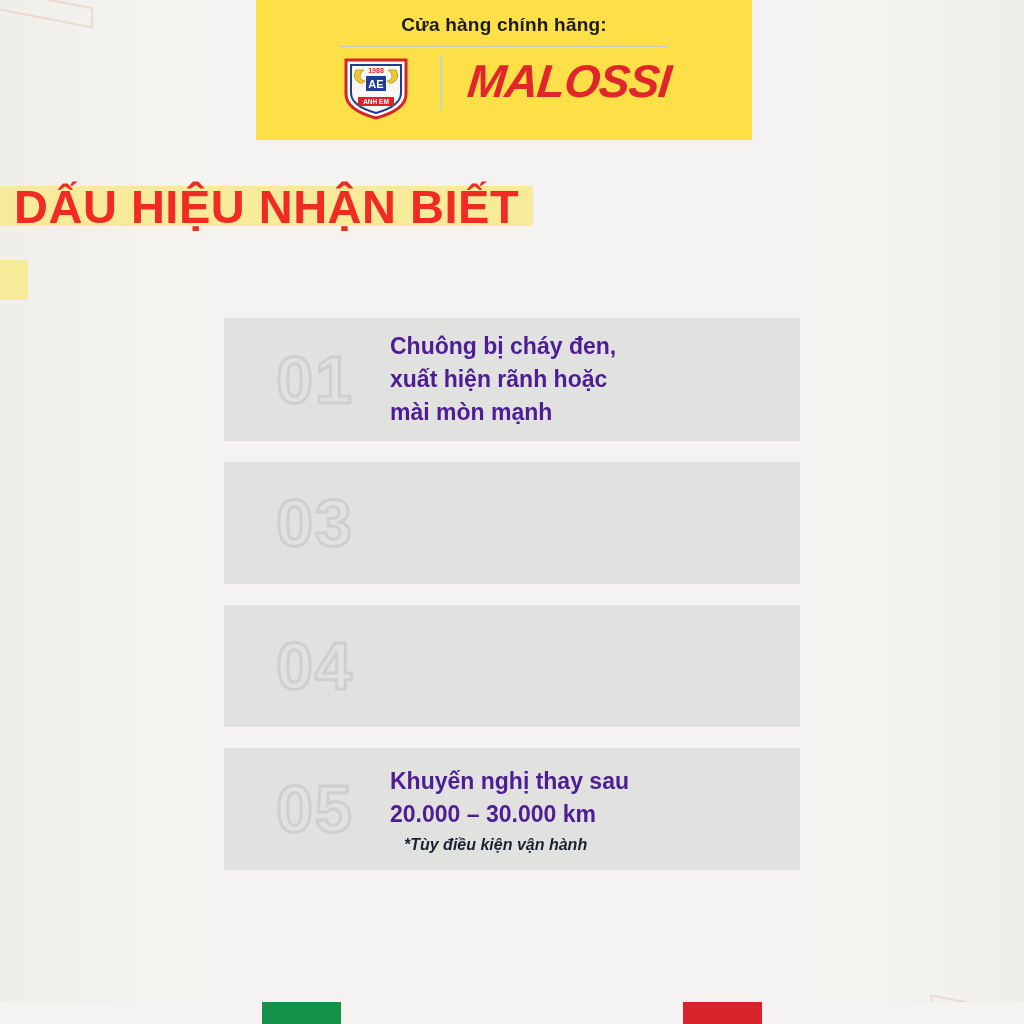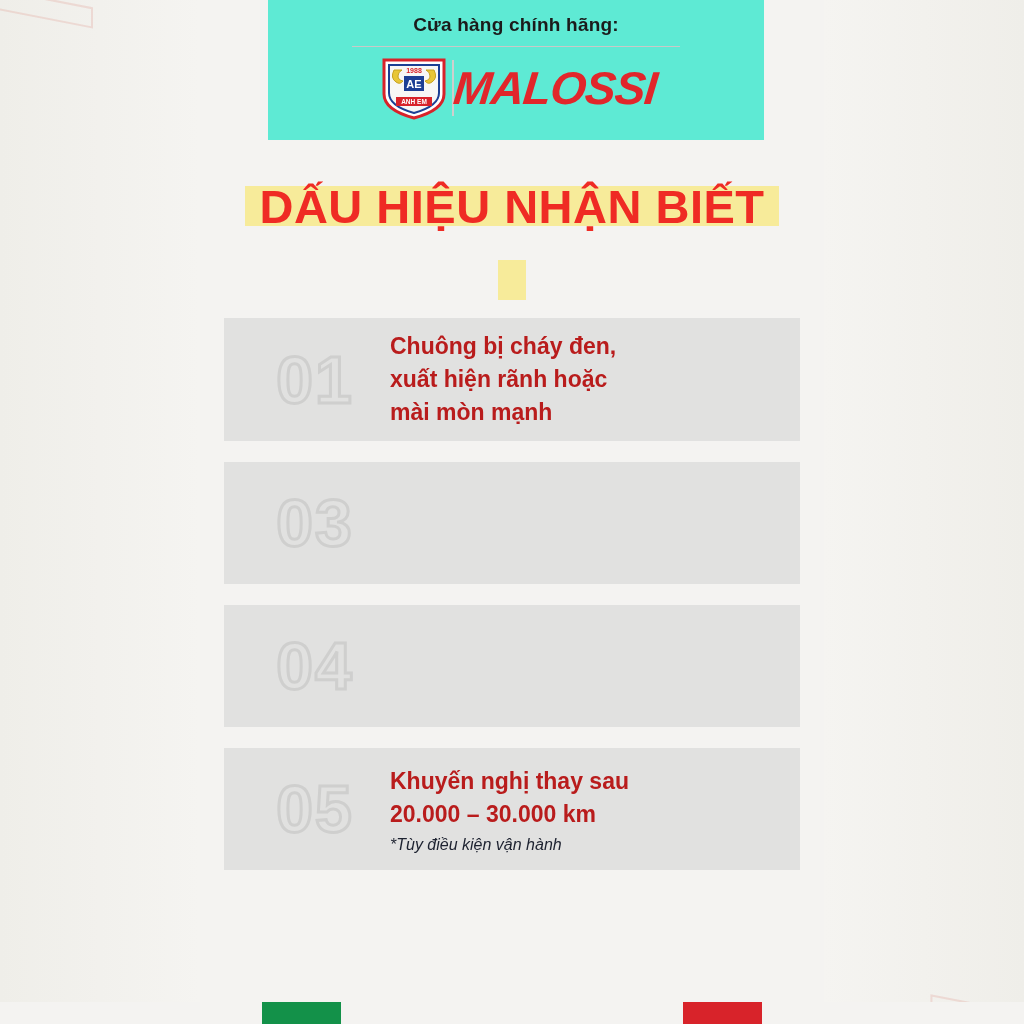--- a/index.html
+++ b/index.html
@@ -42,59 +42,58 @@
   }
   .wm-right {
     right: -46px; bottom: 30px;
     transform: rotate(-90deg) translate(0,0);
     transform-origin: right bottom;
   }
 
   
   .header-plate {
     position: absolute;
-    left: 268px; top: 0; width: 496px; height: 140px;
-    background: #5eead4;
+    left: 256px; top: 0; width: 496px; height: 140px;
+    background: #fde047;
   }
   .header-title {
     position: absolute; left: 0; right: 0; top: 14px;
     text-align: center;
     font-size: 19px;
     font-weight: 700;
     color: #1b1b1b;
     letter-spacing: 0.2px;
   }
   .header-rule {
     position: absolute; left: 84px; right: 84px; top: 46px;
     height: 1px; background: #c9c9c7;
   }
   .brand-row {
     position: absolute; left: 0; right: 0; top: 54px;
-    display: flex; align-items: center; justify-content: center; 
+    display: flex; align-items: flex-start; justify-content: center; gap: 26px;
   }
   .logo-shield {
     position: relative;
     width: 76px; height: 68px;
   }
   .divider-v {
     width: 2px; height: 56px; background: #cfcfcd;
   }
   .brand-text {
     font-size: 46px;
     font-weight: 800;
     font-style: italic;
     letter-spacing: -1px;
     color: #e1262b;
     transform: skewX(-6deg);
   }
 
   
   .headline-wrap {
     position: absolute; left: 0; right: 0; top: 176px;
-    text-align: center;
   }
   .headline-line {
     position: relative;
     display: inline-block;
     font-size: 47px;
     font-weight: 800;
     color: #ef2b24;
     letter-spacing: 0.5px;
     line-height: 62px;
     padding: 0 14px;
@@ -133,29 +132,30 @@
     font-weight: 800;
     color: transparent;
     -webkit-text-stroke: 3px #cfcfce;
     line-height: 1;
     letter-spacing: 2px;
   }
   .row .body { flex: 1; }
   .row .body p {
     font-size: 23px;
     font-weight: 700;
-    color: #b91c1c;
+    color: #4c1d95;
     line-height: 33px;
   }
   .row .body .note {
     font-size: 16px;
-    font-weight: 400;
+    font-weight: 700;
     font-style: italic;
     color: #1d2230;
     margin-top: 5px;
+    margin-left: 14px;
   }
 
   
   .flag {
     position: absolute; left: 0; right: 0; bottom: 0; height: 22px;
     display: flex;
   }
   .flag .seg { flex: 1 1 33.33%; }
   .flag .green { background: #139149; }
   .flag .white { background: #f4f3f1; }

